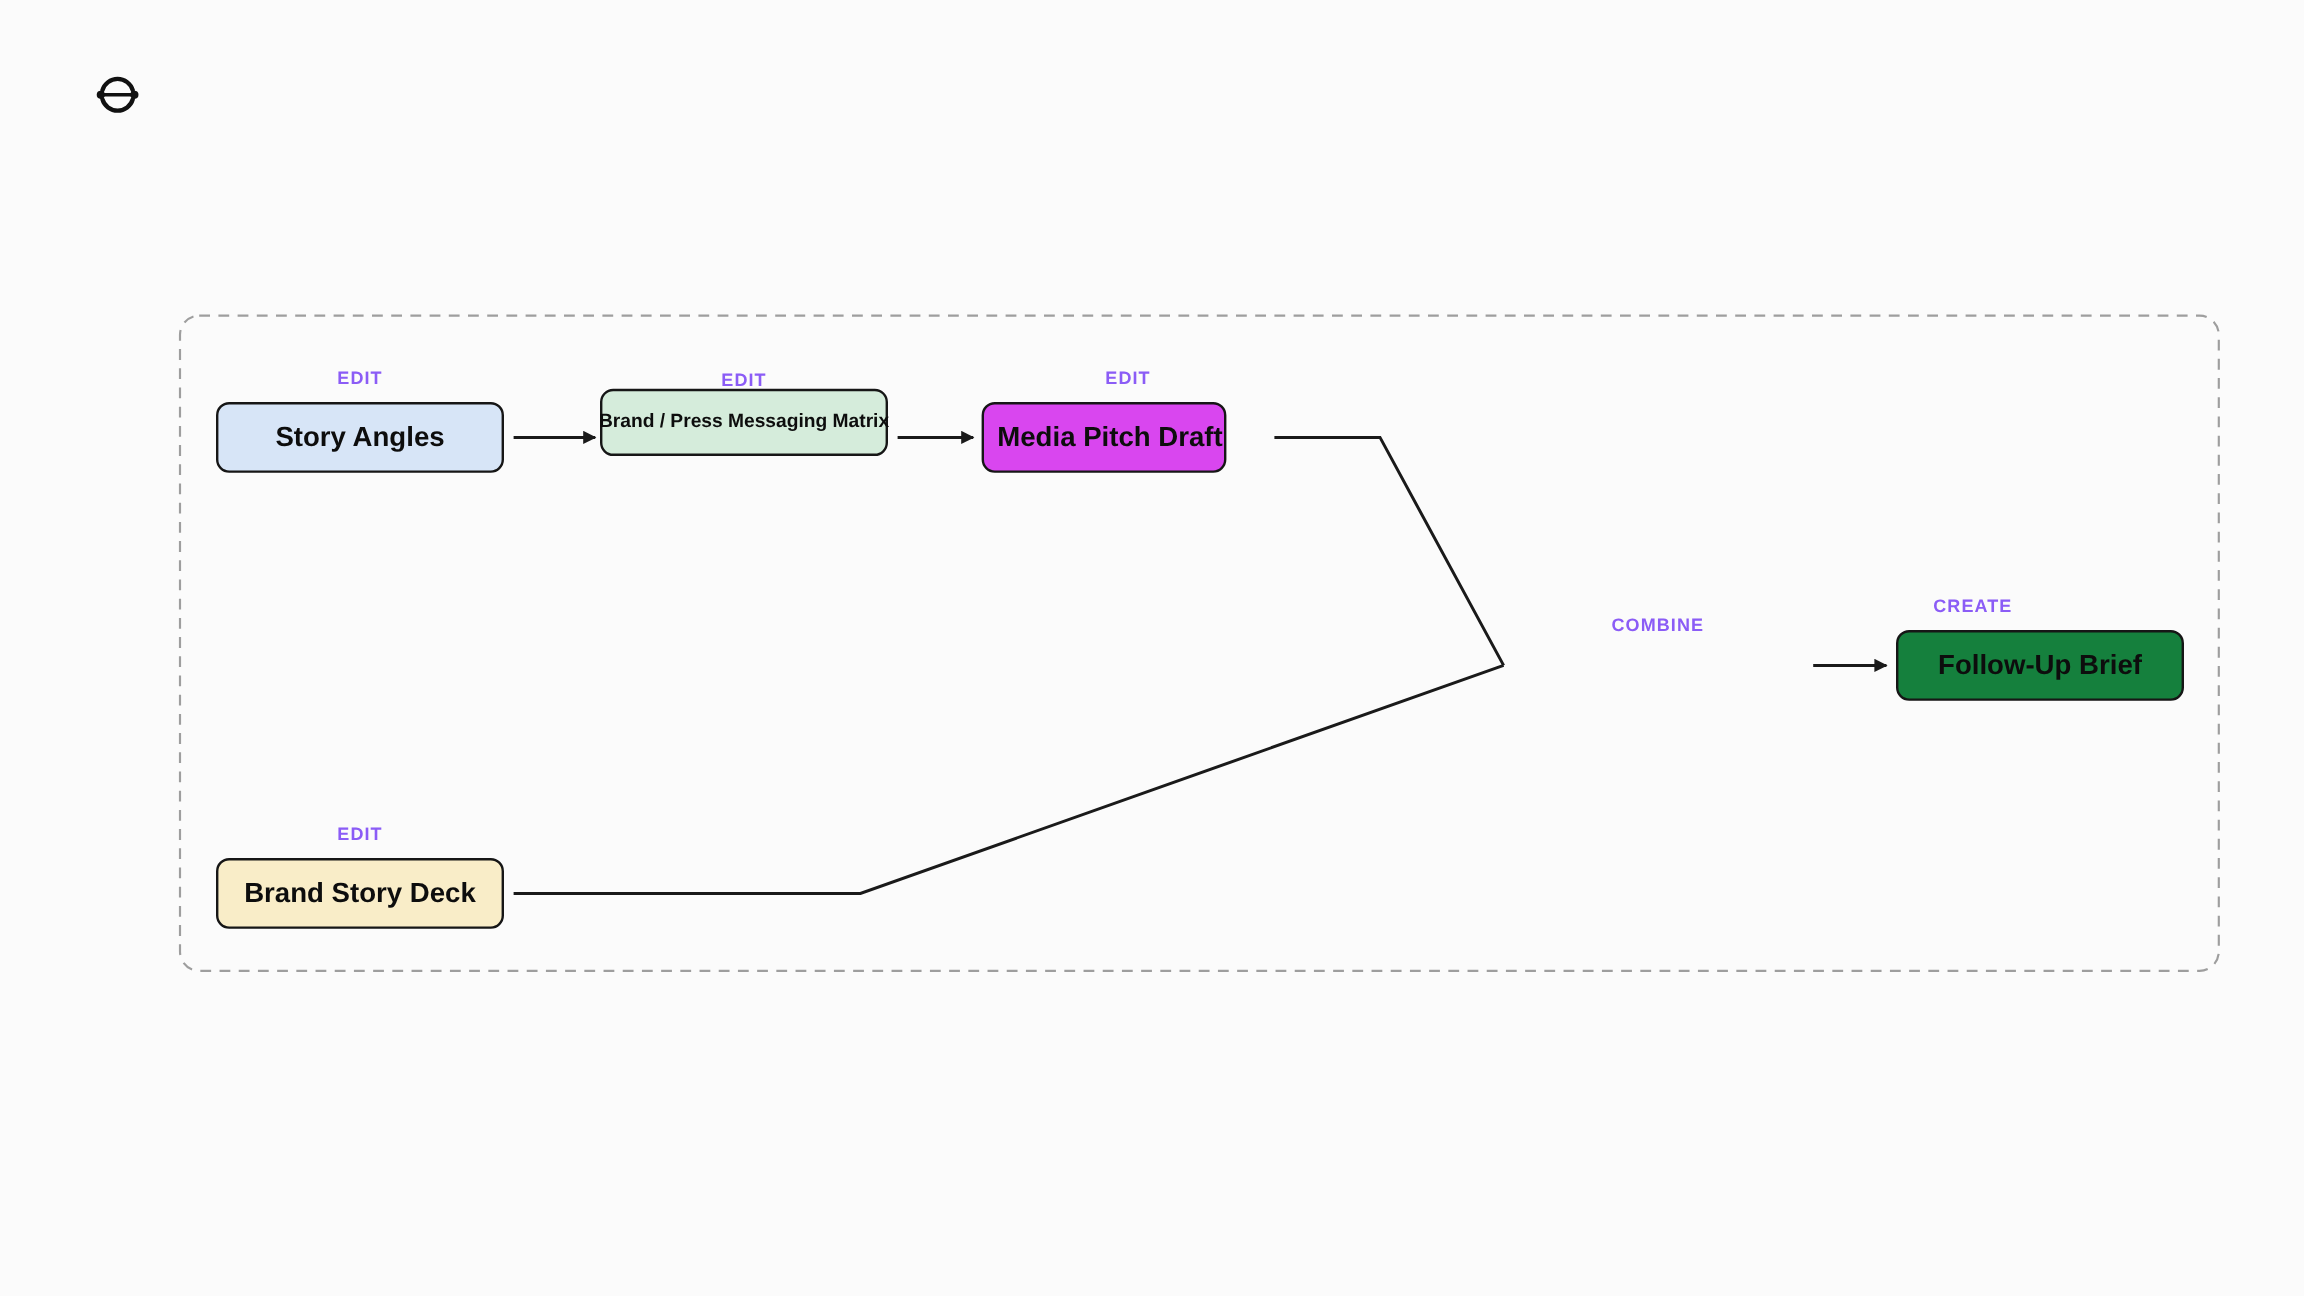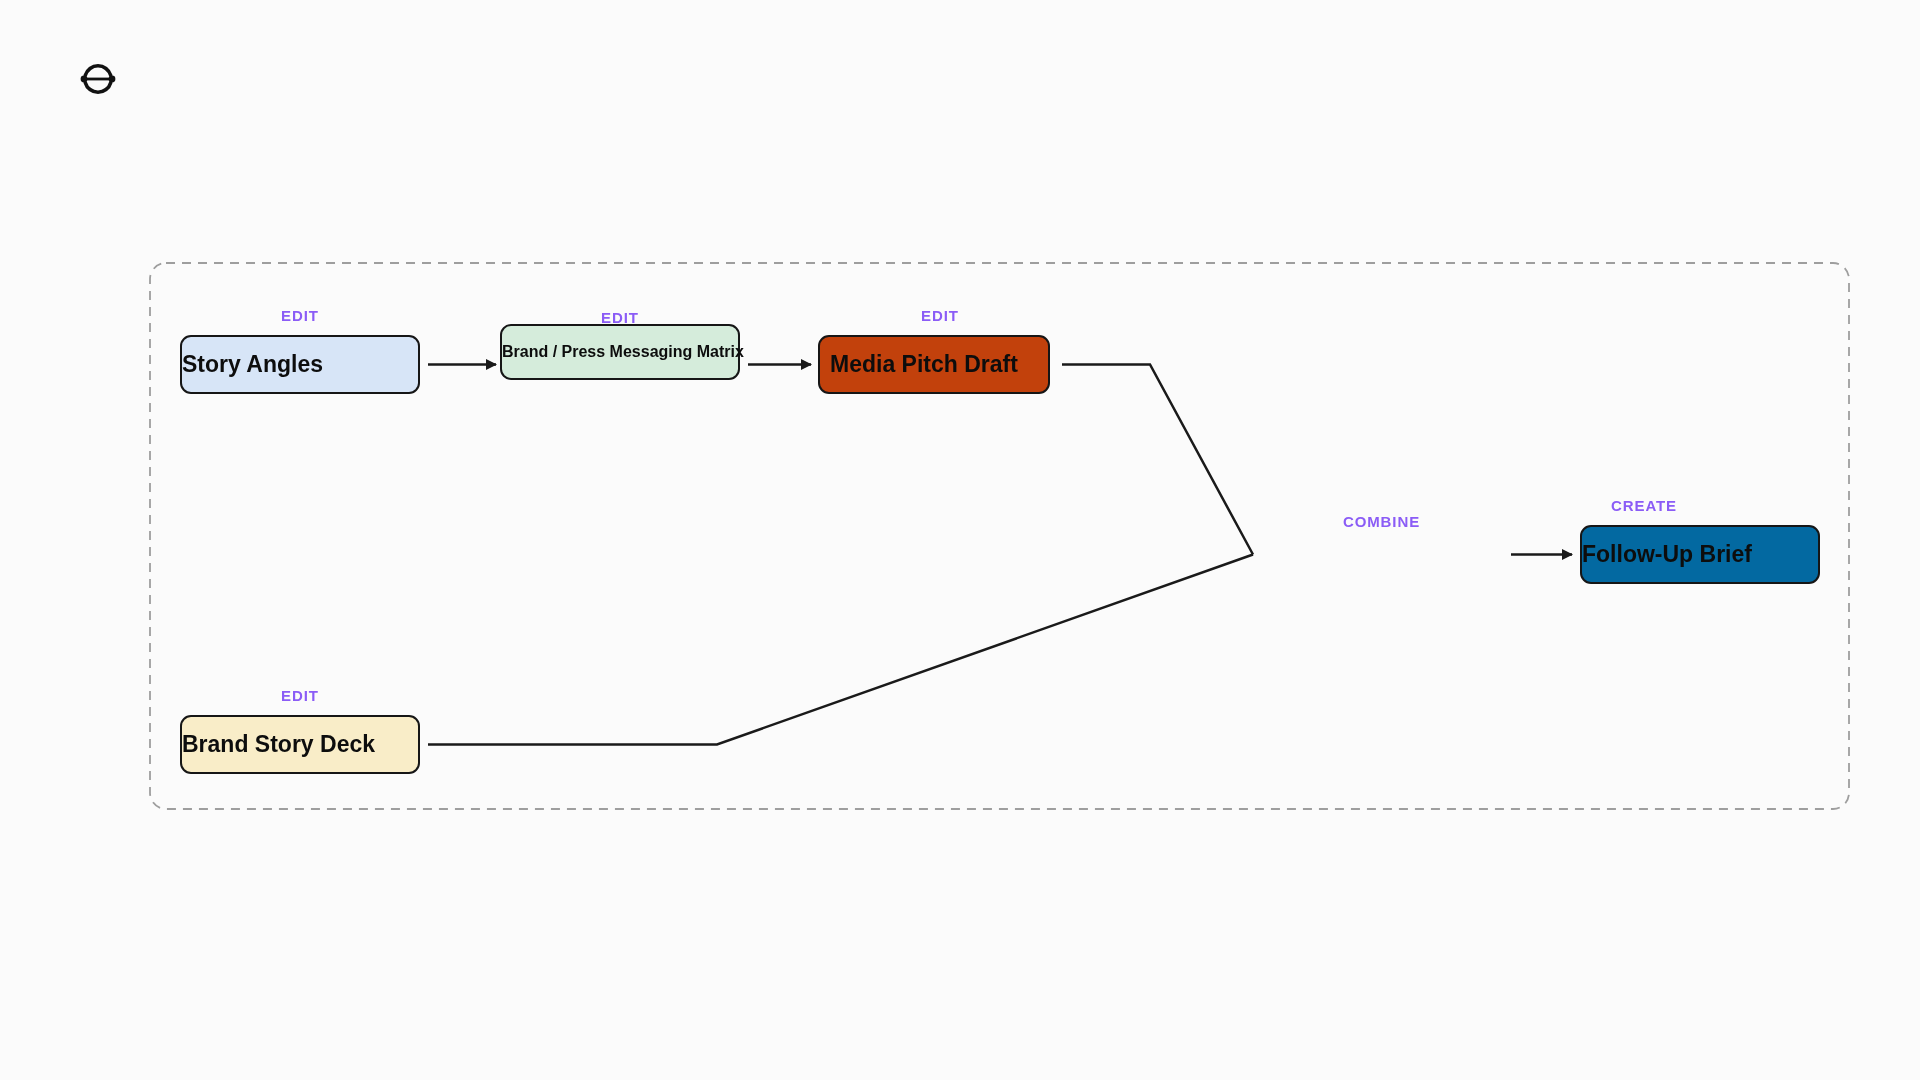--- a/index.html
+++ b/index.html
@@ -28,20 +28,21 @@
     position: absolute;
     left: 0;
     top: 0;
     width: 1920px;
     height: 1080px;
   }
   .node {
     position: absolute;
     display: flex;
     align-items: center;
+    justify-content: center;
     border: 2.5px solid #161616;
     border-radius: 11px;
     box-sizing: border-box;
     color: #0d0d0d;
     font-weight: 700;
     white-space: nowrap;
     cursor: pointer;
   }
   .node .node-label {
     font-size: 23px;
@@ -99,26 +100,26 @@
   <div class="action-label" style="left:180px; top:686px; width:240px;">EDIT</div>
 
   <div class="node" style="left: 180px; top: 335px; width: 240px; height: 59px; background: rgb(215, 229, 247);">
     <span class="node-label">Story Angles</span>
   </div>
 
   <div class="node small" style="left: 500px; top: 324px; width: 240px; height: 56px; background: rgb(213, 236, 219);">
     <span class="node-label">Brand / Press Messaging Matrix</span>
   </div>
 
-  <div class="node" style="left: 818px; top: 335px; width: 232px; height: 59px; background: #c2410c; padding-left: 10px;">
+  <div class="node" style="left: 818px; top: 335px; width: 204px; height: 59px; background: #d946ef; padding-left: 10px;">
     <span class="node-label">Media Pitch Draft</span>
   </div>
 
 
-  <div class="node" style="left: 1580px; top: 525px; width: 240px; height: 59px; background: #0369a1;">
+  <div class="node" style="left: 1580px; top: 525px; width: 240px; height: 59px; background: #15803d;">
     <span class="node-label">Follow-Up Brief</span>
   </div>
 
   <div class="node" style="left: 180px; top: 715px; width: 240px; height: 59px; background: rgb(249, 237, 200); border-radius: 11px;">
     <span class="node-label">Brand Story Deck</span>
   </div>
 
 </div>
 
 </body></html>

